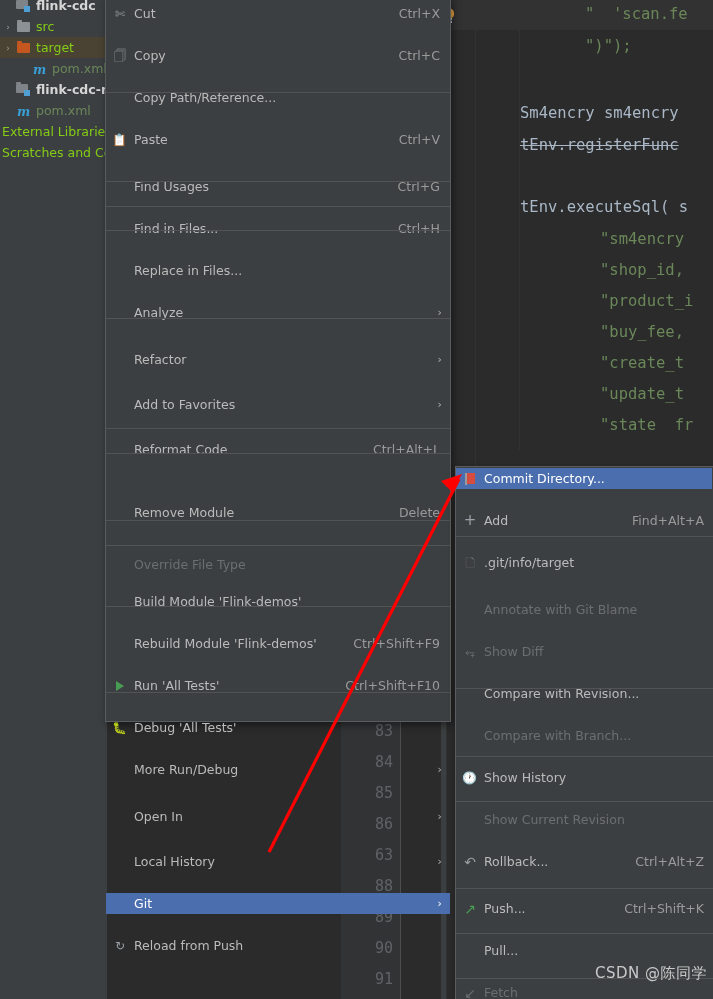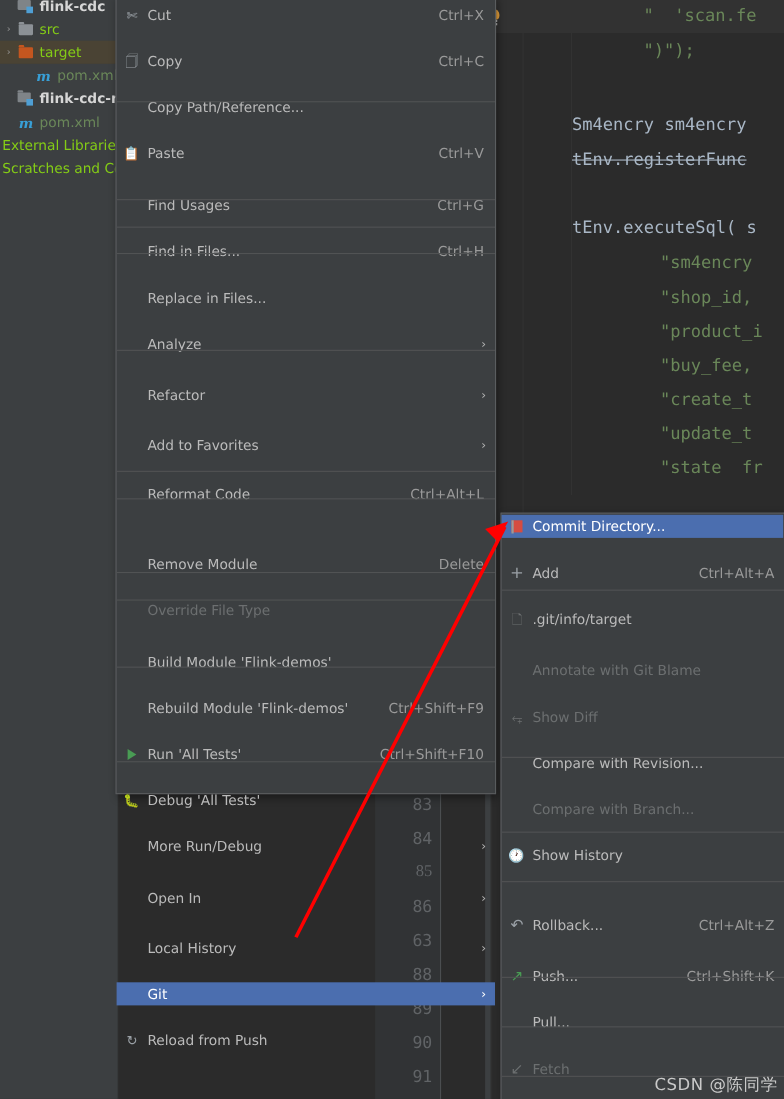--- a/index.html
+++ b/index.html
@@ -70,21 +70,21 @@
   .g.gray{color:#9aa0a6;}
   .g.dim{color:#6c6f70;}
   .tri-run{width:0;height:0;border-left:8px solid #499c54;border-top:5px solid transparent;border-bottom:5px solid transparent;}
   .flag-red{width:10px;height:11px;background:#d64c41;position:relative;}
   .flag-red:after{content:"";position:absolute;left:0;top:0;width:2px;height:12px;background:#9b9b9b;}
 
   
   #annot{position:absolute;left:0;top:0;width:713px;height:999px;pointer-events:none;}
 
   
-  #watermark{position:absolute;right:6px;bottom:3px;font-size:15px;color:#c9c9c9;
+  #watermark{position:absolute;right:6px;bottom:16px;font-size:15px;color:#c9c9c9;
              font-family:"DejaVu Sans","Liberation Sans",sans-serif;letter-spacing:.5px;}
 </style>
 </head>
 <body>
 
 <div id="editor">
   <div class="ed-gutter-line" style="left:446px;"></div>
   <div class="ed-gutter-line" style="left:475px;"></div>
   <div class="ed-gutter-line" style="left:519px;top:30px;height:420px;"></div>
   <div class="ed-gutter-line" style="left:441px;top:0;height:999px;background:#3c3f41;width:5px;"></div>
@@ -118,21 +118,21 @@
   <div class="code-line c-cmt" style="left:640px;top:731px;">须是16位</div>
   <div class="code-line c-plain" style="left:648px;top:762px;">key = "</div>
   <div class="code-line c-plain" style="left:648px;top:793px;">icCrypt</div>
   <div class="code-line c-plain" style="left:648px;top:902px;">encrypt</div>
   <div class="code-line c-plain" style="left:648px;top:938px;">encrypt</div>
 </div>
 
 <div id="gutter">
   <div class="num" style="top:722px;">83</div>
   <div class="num" style="top:753px;">84</div>
-  <div class="num" style="top:784px;font-family:Liberation Serif, serif;">85</div>
+  <div class="num" style="top:784px;">85</div>
   <div class="num" style="top:815px;">86</div>
   <div class="num" style="top:846px;">63</div>
   <div class="num" style="top:877px;">88</div>
   <div class="num" style="top:908px;">89</div>
   <div class="num" style="top:939px;">90</div>
   <div class="num" style="top:970px;">91</div>
 
 </div>
 <div id="gutter-sep"></div>
 
@@ -249,21 +249,21 @@
   <div class="msep" style="position:absolute;top:230px;left:0;right:0;"></div>
 
   <div class="mi" style="top:232px;text-decoration:underline;">
     <span class="mlabel">Reformat Code</span>
     <span class="mkey">Ctrl+Alt+L</span>
   </div>
   <div class="mi" style="top:274px;">
     <span class="mlabel">Remove Module</span>
     <span class="mkey">Delete</span>
   </div>
-  <div class="mi disabled" style="top:295px;">
+  <div class="mi disabled" style="top:305px;">
     <span class="mlabel">Override File Type</span>
   </div>
   <div class="msep" style="position:absolute;top:318px;left:0;right:0;"></div>
 
   <div class="mi" style="top:321px;">
     <span class="mlabel">Build Module 'Flink-demos'</span>
   </div>
   <div class="mi" style="top:342px;">
     <span class="mlabel">Rebuild Module 'Flink-demos'</span>
     <span class="mkey">Ctrl+Shift+F9</span>
@@ -323,21 +323,21 @@
     <span class="micon">
         <i class="flag-red"></i>
       </span>
     <span class="mlabel">Commit Directory...</span>
   </div>
   <div class="mi" style="top:22px;">
     <span class="micon">
         <span class="g gray" style="font-size:15px;">+</span>
       </span>
     <span class="mlabel">Add</span>
-    <span class="mkey">Ctrl+Alt+A</span>
+    <span class="mkey">Find+Alt+A</span>
   </div>
   <div class="mi" style="top:43px;">
     <span class="micon">
         <span class="g dim">🗋</span>
       </span>
     <span class="mlabel">.git/info/target</span>
   </div>
   <div class="msep" style="position:absolute;top:66px;left:0;right:0;"></div>
 
   <div class="mi disabled" style="top:69px;">
@@ -353,20 +353,23 @@
     <span class="mlabel">Compare with Revision...</span>
   </div>
   <div class="mi disabled" style="top:132px;">
     <span class="mlabel">Compare with Branch...</span>
   </div>
   <div class="mi" style="top:153px;">
     <span class="micon">
         <span class="g gray">🕐</span>
       </span>
     <span class="mlabel">Show History</span>
+  </div>
+  <div class="mi disabled" style="top:174px;">
+    <span class="mlabel">Show Current Revision</span>
   </div>
   <div class="mi" style="top:195px;">
     <span class="micon">
         <span class="g gray" style="font-size:14px;">↶</span>
       </span>
     <span class="mlabel">Rollback...</span>
     <span class="mkey">Ctrl+Alt+Z</span>
   </div>
   <div class="msep" style="position:absolute;top:218px;left:0;right:0;"></div>
 

